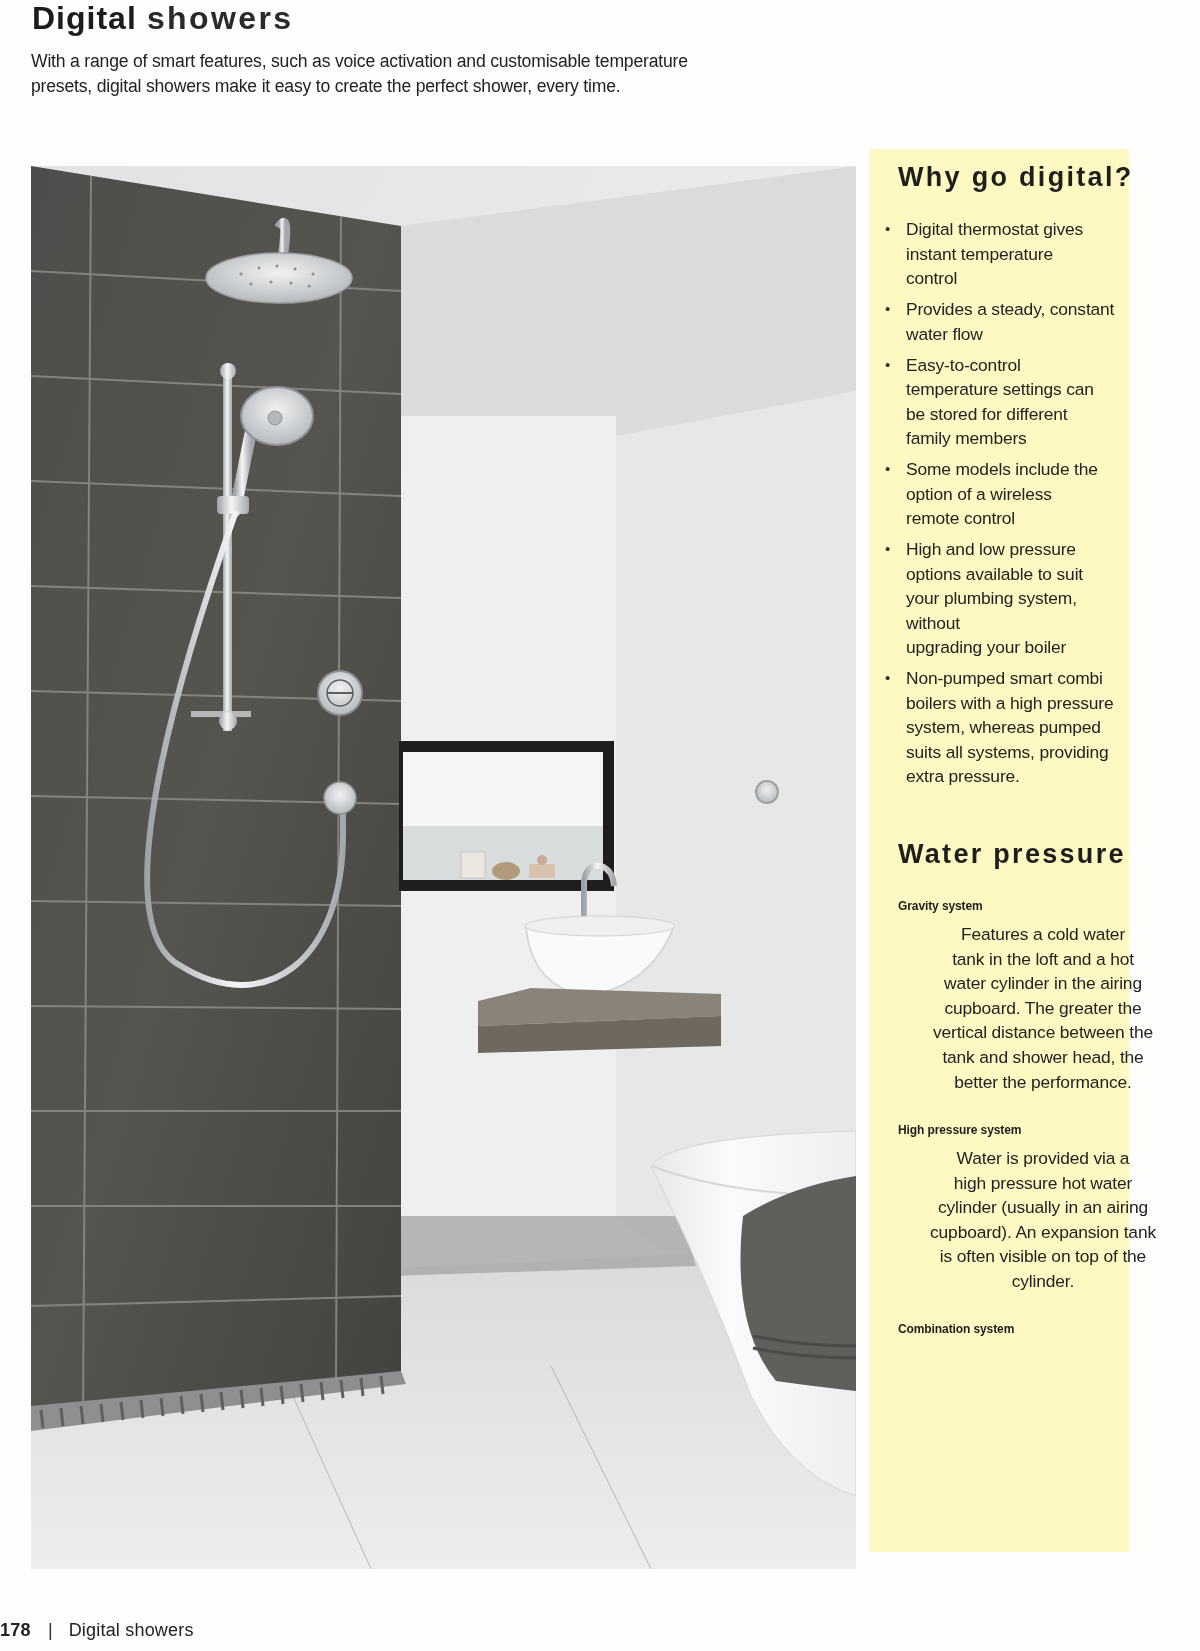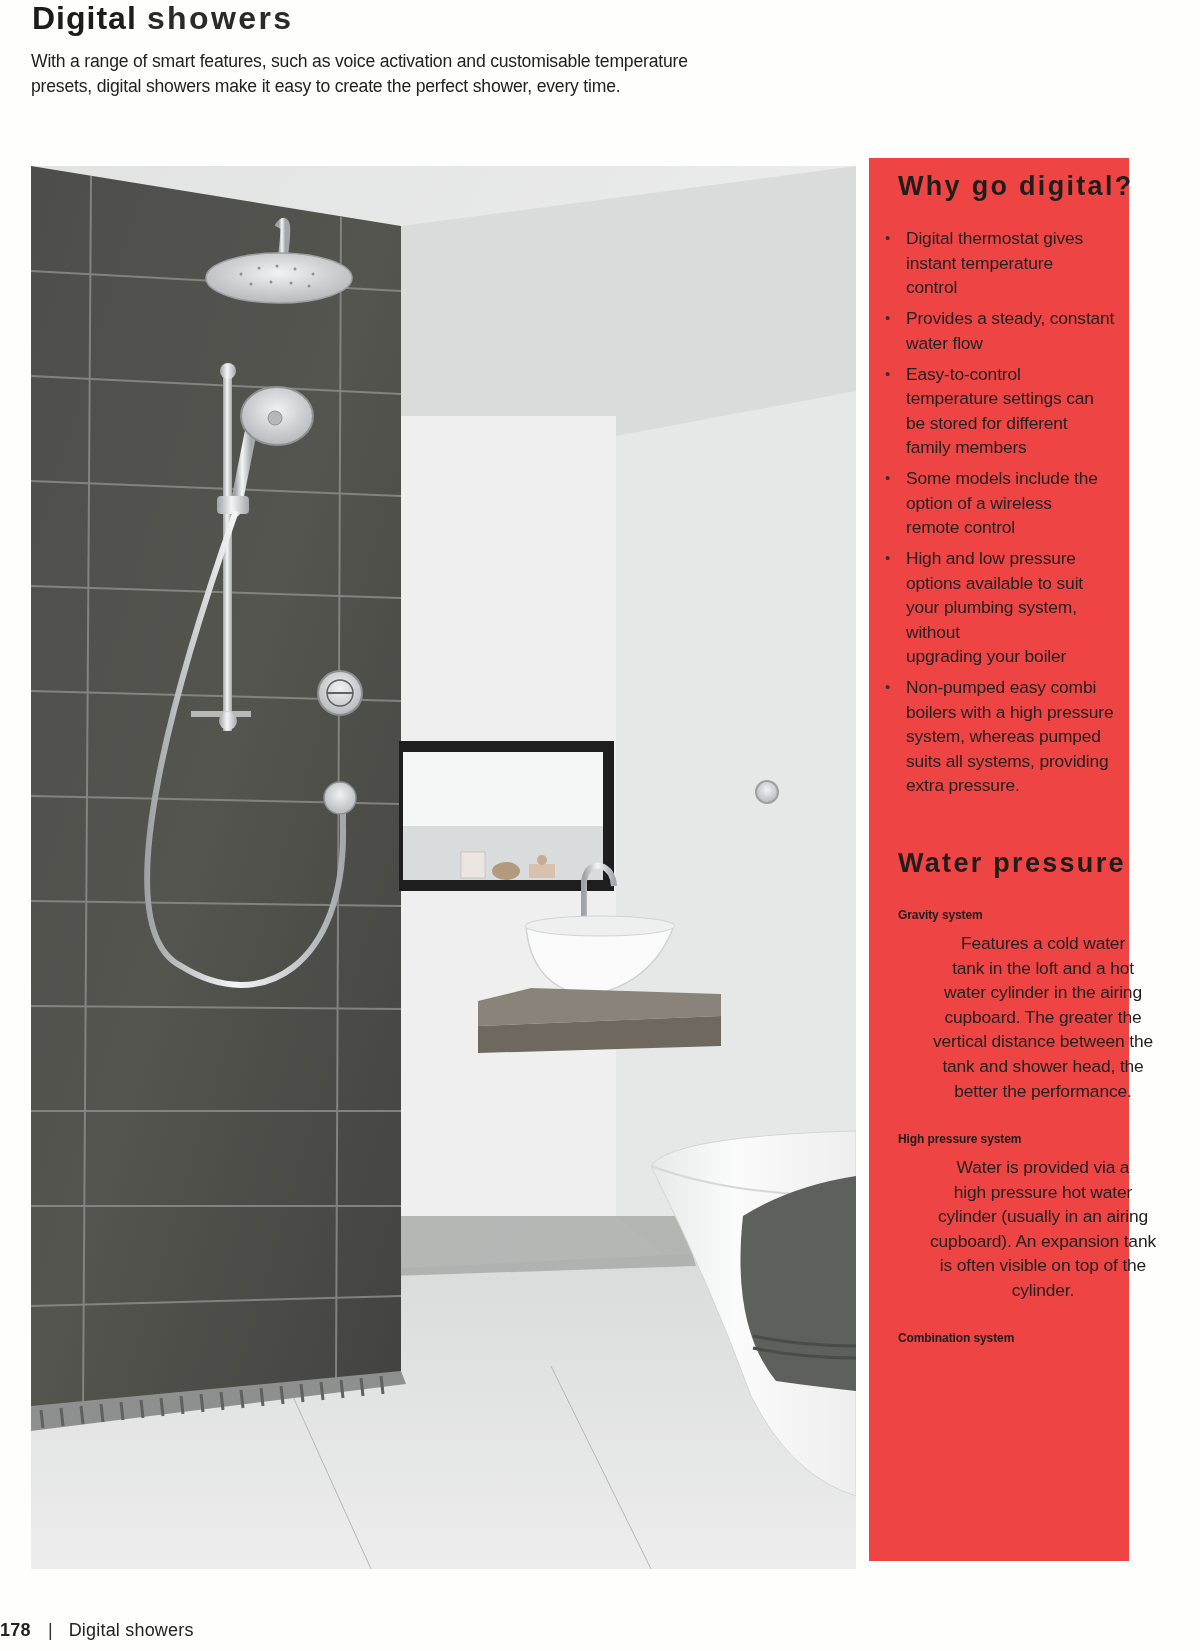--- a/index.html
+++ b/index.html
@@ -21,22 +21,22 @@
   }
   .intro span { display: block; white-space: nowrap; }
 
   .photo {
     position: absolute; left: 31px; top: 166px; width: 825px; height: 1403px;
     overflow: hidden; background: #e9ebea;
   }
   .photo svg { display: block; }
 
   .panel {
-    position: absolute; left: 869px; top: 158px; width: 260px; height: 1403px;
-    background: #ef4444;
+    position: absolute; left: 869px; top: 149px; width: 260px; height: 1403px;
+    background: #fef9c3;
   }
   .panel h2 {
     position: absolute; left: 29px; margin: 0;
     font-size: 27px; line-height: 34px; font-weight: bold; color: #1e1e1c;
     letter-spacing: 2.3px; white-space: nowrap;
   }
   .panel ul {
     position: absolute; left: 13px; top: 68px; width: 305px;
     margin: 0; padding: 0; list-style: none;
   }
@@ -253,21 +253,21 @@
     <li>
       <span class="bullet">•</span>
       <span class="line">High and low pressure</span>
       <span class="line">options available to suit</span>
       <span class="line">your plumbing system,</span>
       <span class="line">without</span>
       <span class="line">upgrading your boiler</span>
     </li>
     <li>
       <span class="bullet">•</span>
-      <span class="line">Non-pumped easy combi</span>
+      <span class="line">Non-pumped smart combi</span>
       <span class="line">boilers with a high pressure</span>
       <span class="line">system, whereas pumped</span>
       <span class="line">suits all systems, providing</span>
       <span class="line">extra pressure.</span>
     </li>
   </ul>
 
   <h2 style="top: 688px;">Water pressure</h2>
 
   <div class="sub" style="top: 746px;">

